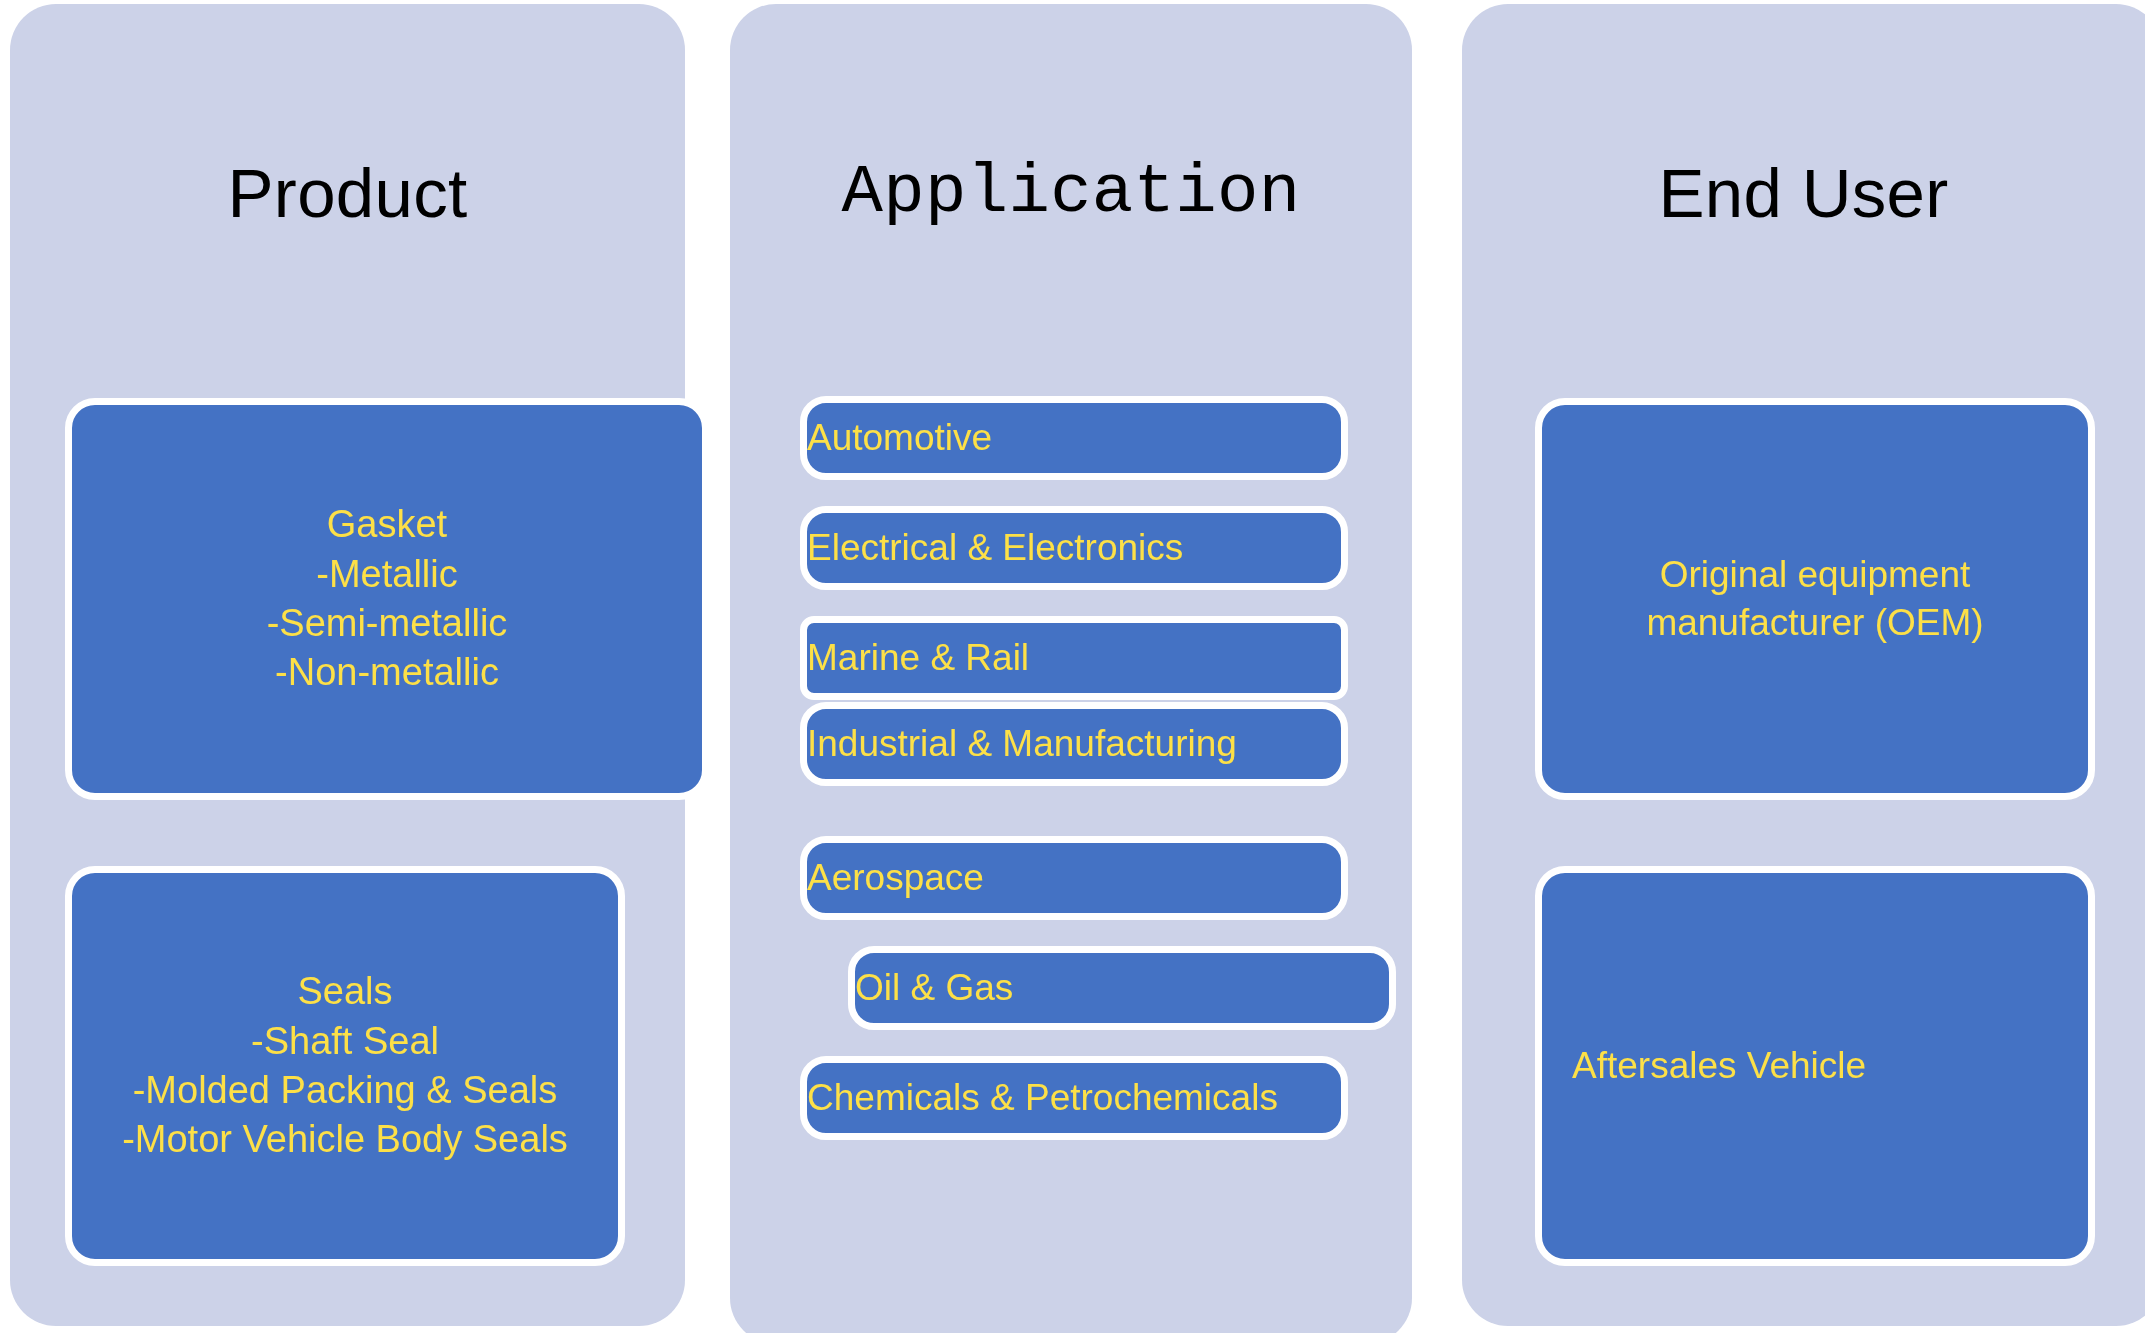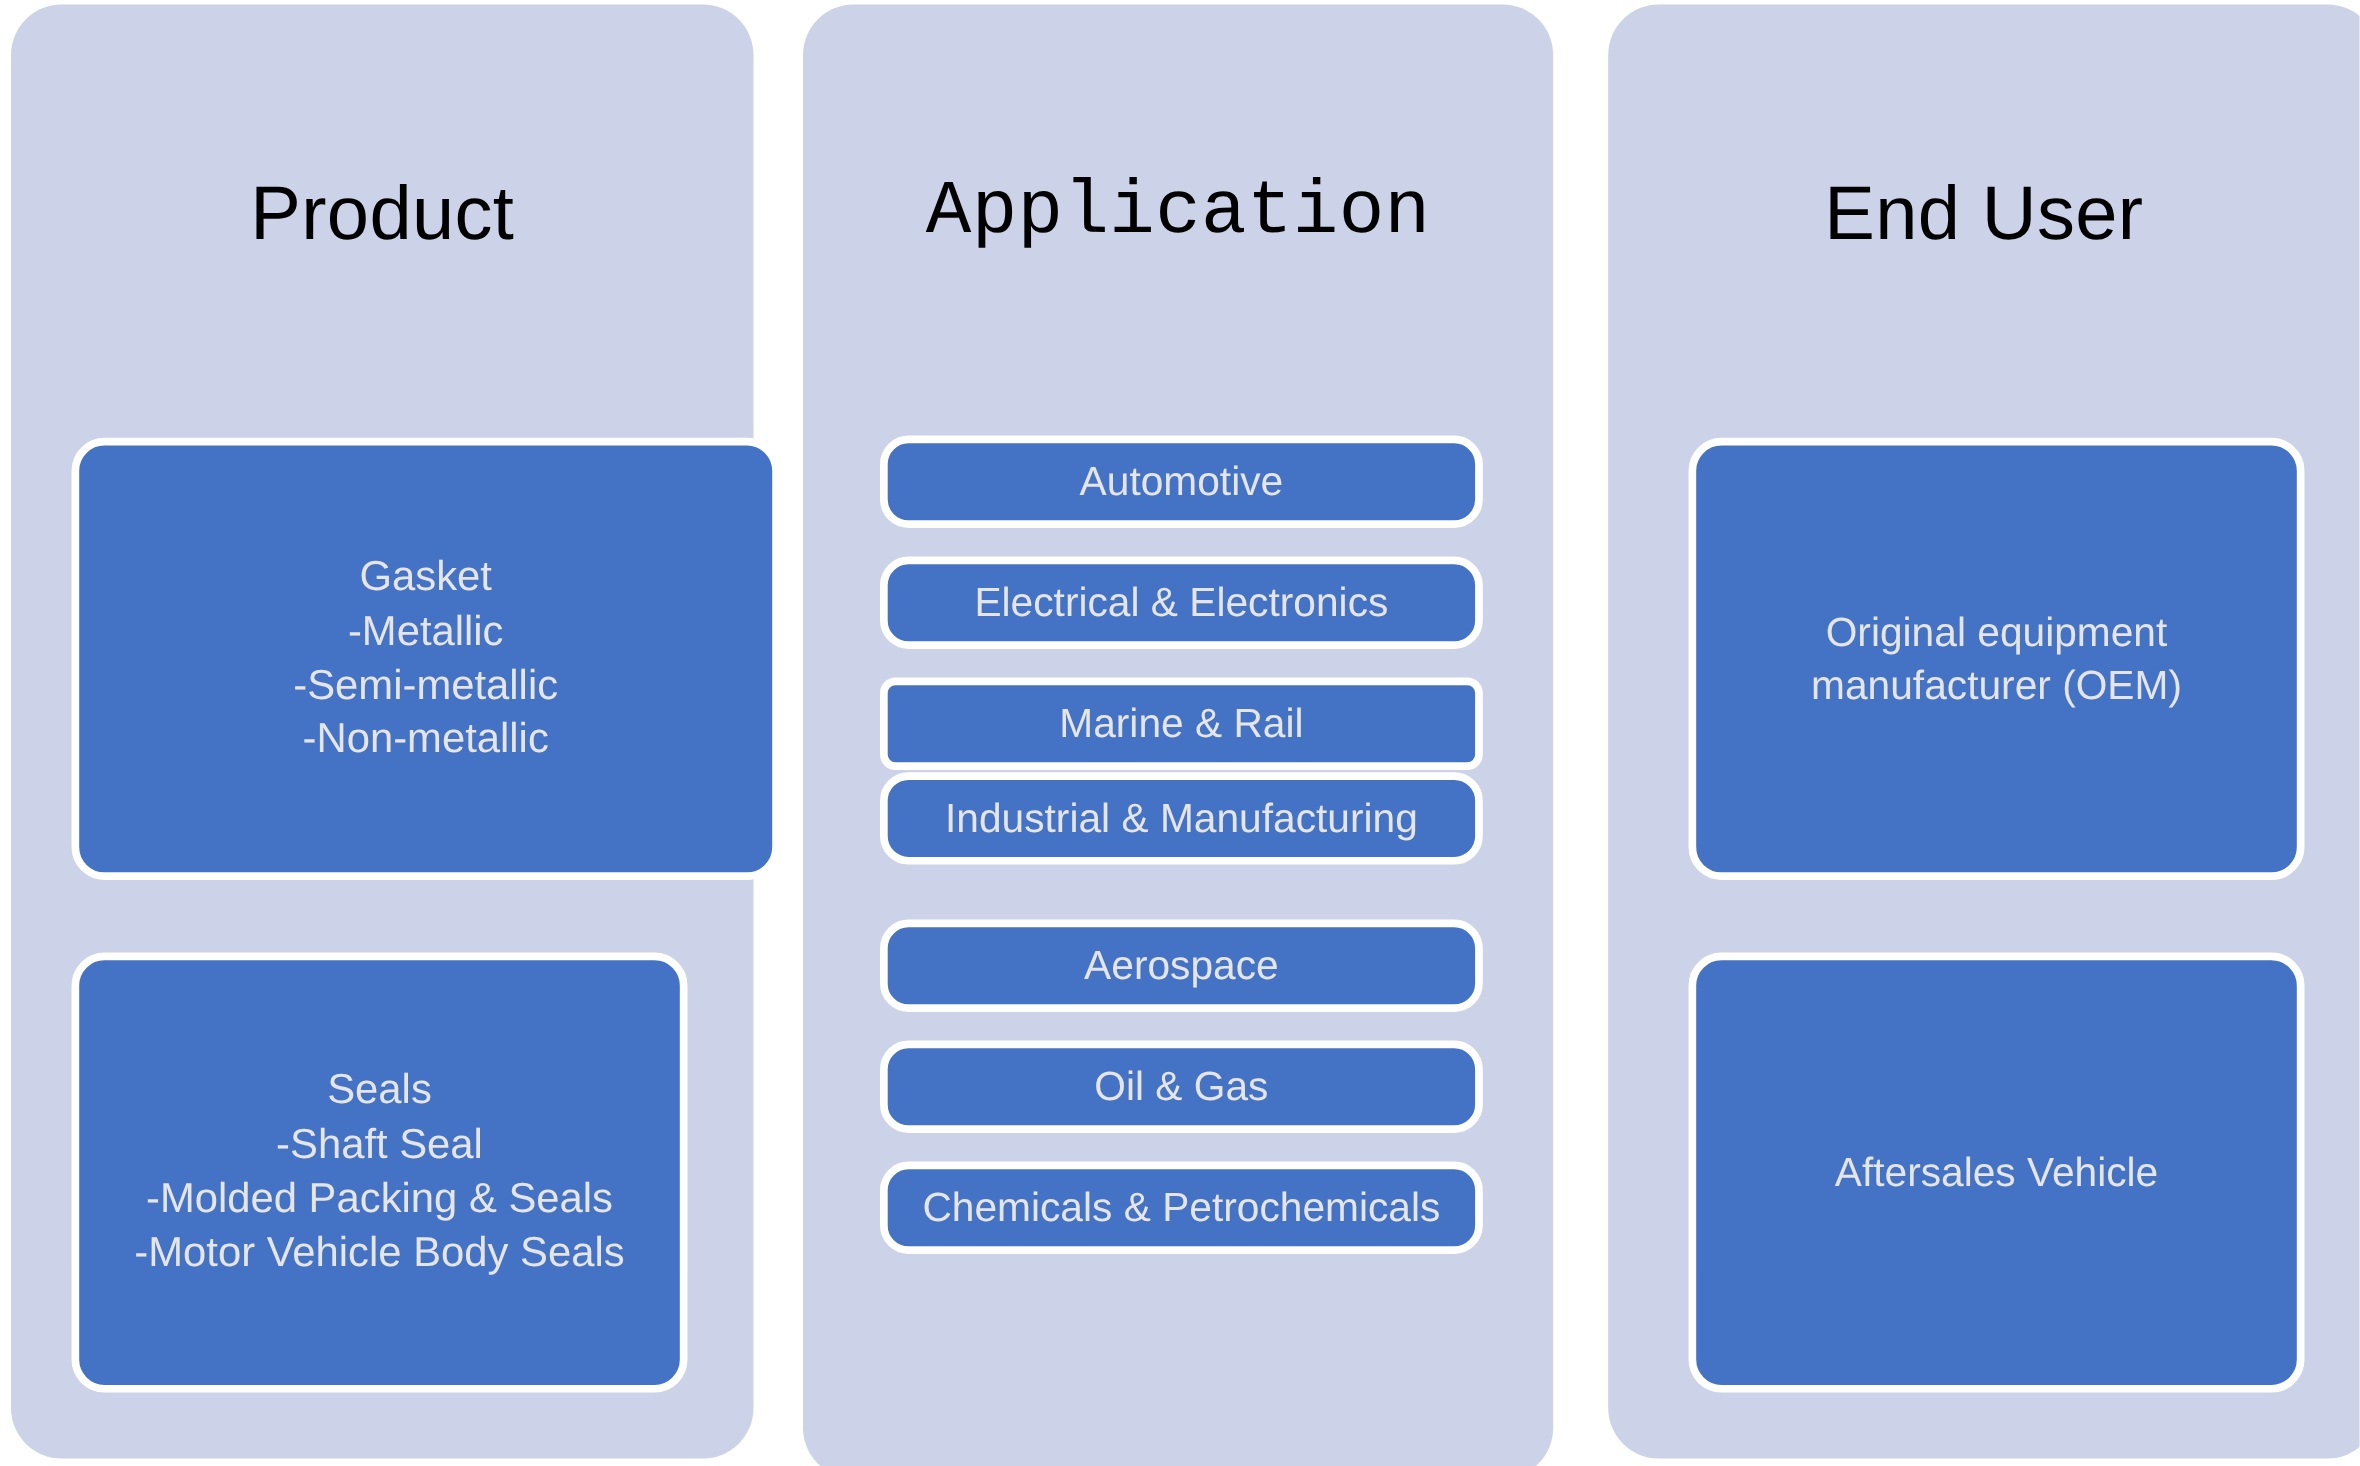--- a/index.html
+++ b/index.html
@@ -44,22 +44,21 @@
   }
 
   .blue-box {
     position: absolute;
     background: #4472c4;
     border: 7px solid #ffffff;
     border-radius: 26px;
     box-sizing: border-box;
     display: flex;
     align-items: center;
-    justify-content: center;
-    color: #e5e5e5;
+    color: #fde047;
     text-align: center;
     line-height: 1.30;
   }
 
   .blue-box.tall {
     border-radius: 30px;
   }
 
   .stack-lines {
     display: block;
@@ -140,21 +139,21 @@
   </div>
   <div class="blue-box app-box" style="top:616px;border-radius:14px;">
     <span class="app-label">Marine &amp; Rail</span>
   </div>
   <div class="blue-box app-box" style="top:702px;">
     <span class="app-label">Industrial &amp; Manufacturing</span>
   </div>
   <div class="blue-box app-box" style="top:836px;">
     <span class="app-label">Aerospace</span>
   </div>
-  <div class="blue-box app-box" style="top:946px;">
+  <div class="blue-box app-box" style="top:946px;margin-left:48px;">
     <span class="app-label">Oil &amp; Gas</span>
   </div>
   <div class="blue-box app-box" style="top:1056px;">
     <span class="app-label">Chemicals &amp; Petrochemicals</span>
   </div>
 
   <div class="panel" id="panel-enduser">
     <div class="panel-title" id="title-enduser">End User</div>
   </div>
 

